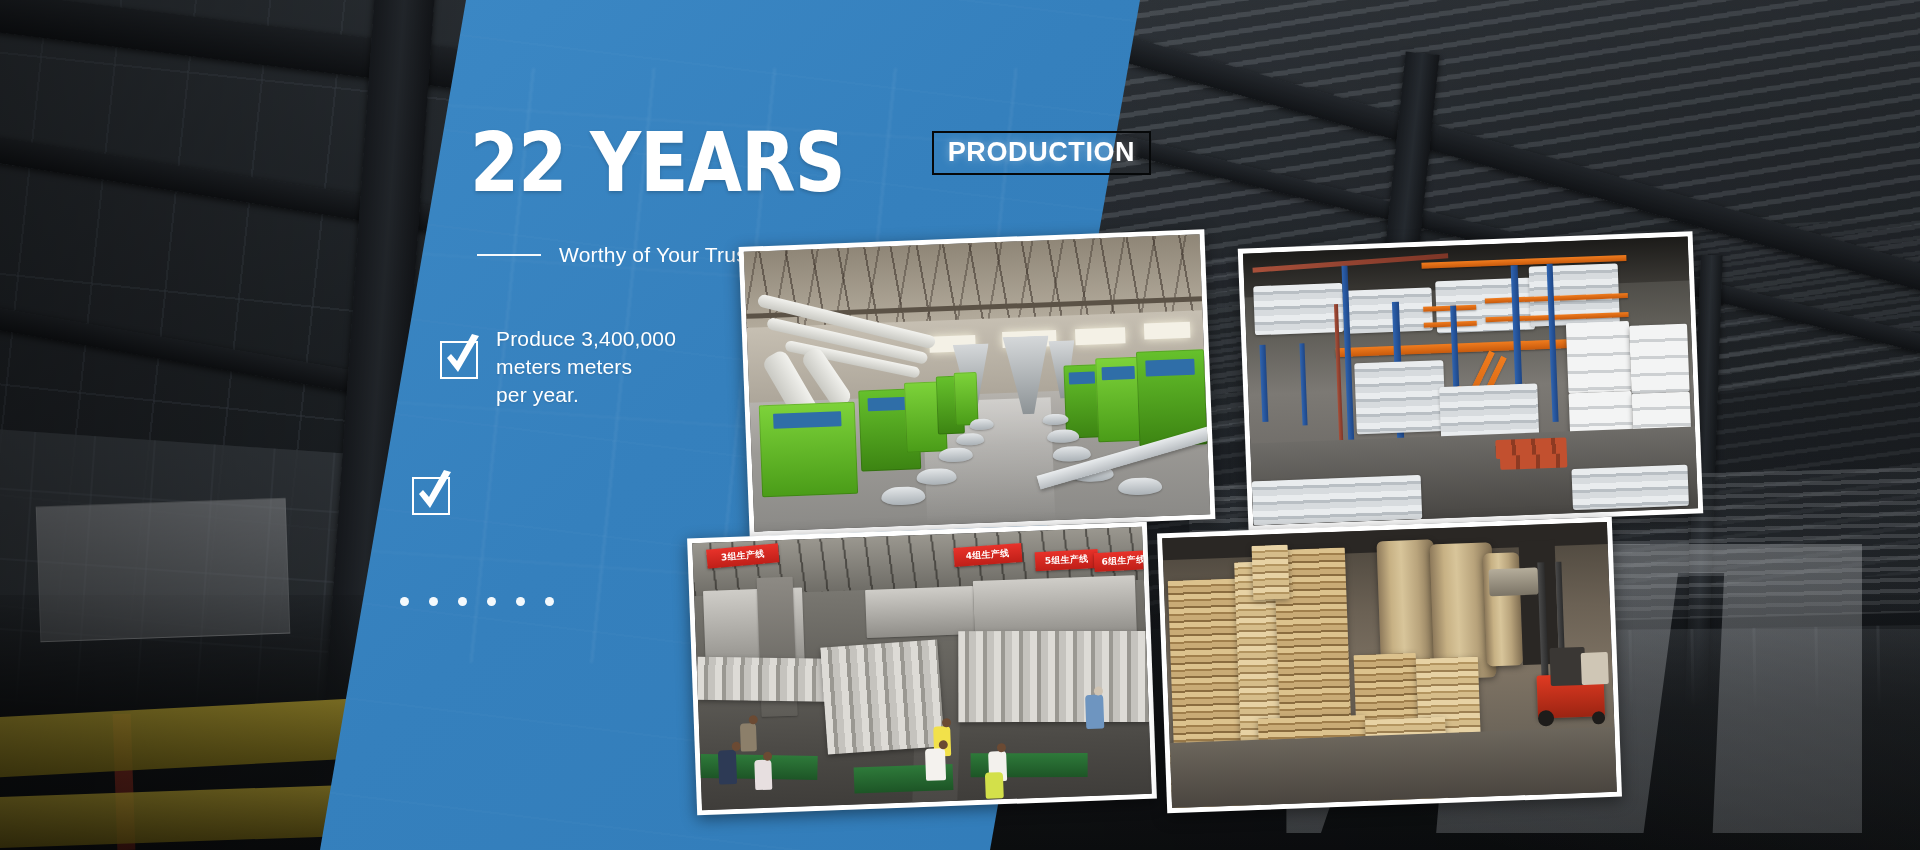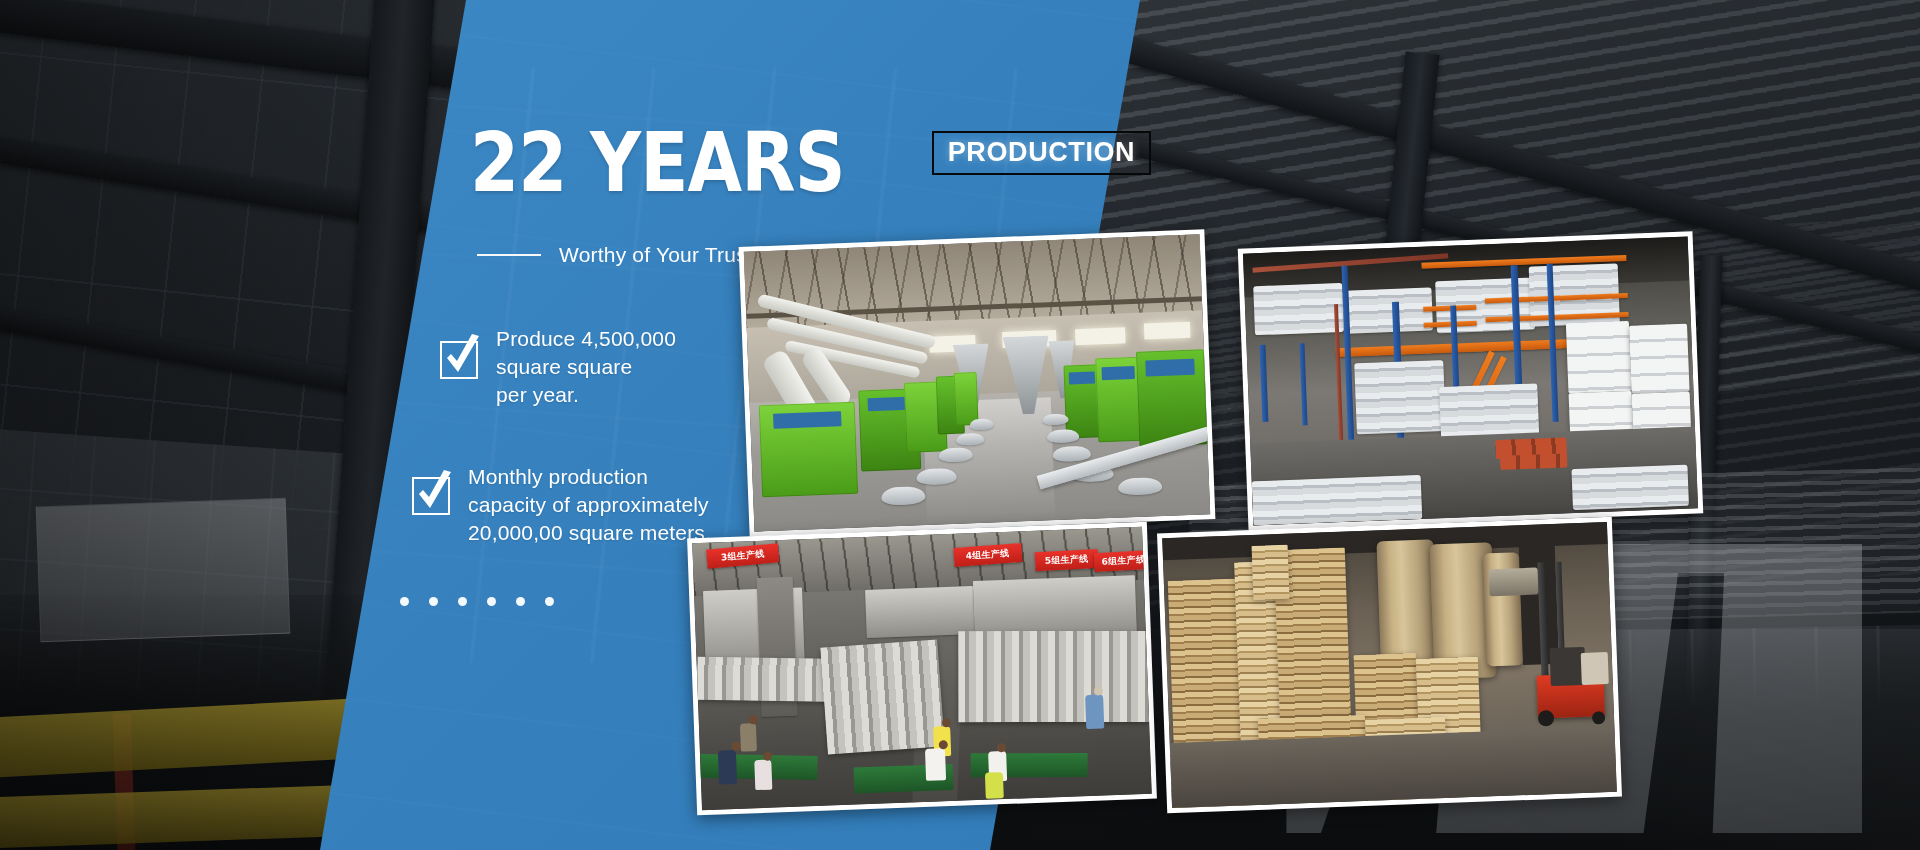--- a/index.html
+++ b/index.html
@@ -347,36 +347,31 @@
 
     <div class="bullets">
 
       <div class="bullet b1">
         <div class="chk">
           <svg viewBox="0 0 46 48" aria-hidden="true">
             <path d="M8 24 L19 38 L40 2 L33 0 L18 27 L12 20 Z" fill="#ffffff"></path>
           </svg>
         </div>
         <div class="btext">
-          <span class="ln">Produce 4,500,000</span>
-          <span class="ln">square square</span>
+          <span class="ln">Produce 3,400,000</span>
+          <span class="ln">meters meters</span>
           <span class="ln">per year.</span>
         </div>
       </div>
 
       <div class="bullet b2">
         <div class="chk">
           <svg viewBox="0 0 46 48" aria-hidden="true">
             <path d="M8 24 L19 38 L40 2 L33 0 L18 27 L12 20 Z" fill="#ffffff"></path>
           </svg>
-        </div>
-        <div class="btext">
-          <span class="ln">Monthly production</span>
-          <span class="ln">capacity of approximately</span>
-          <span class="ln">20,000,00 square meters.</span>
         </div>
       </div>
 
     </div>
 
     <div class="dots">
       <span class="dot"></span>
       <span class="dot"></span>
       <span class="dot"></span>
       <span class="dot"></span>

